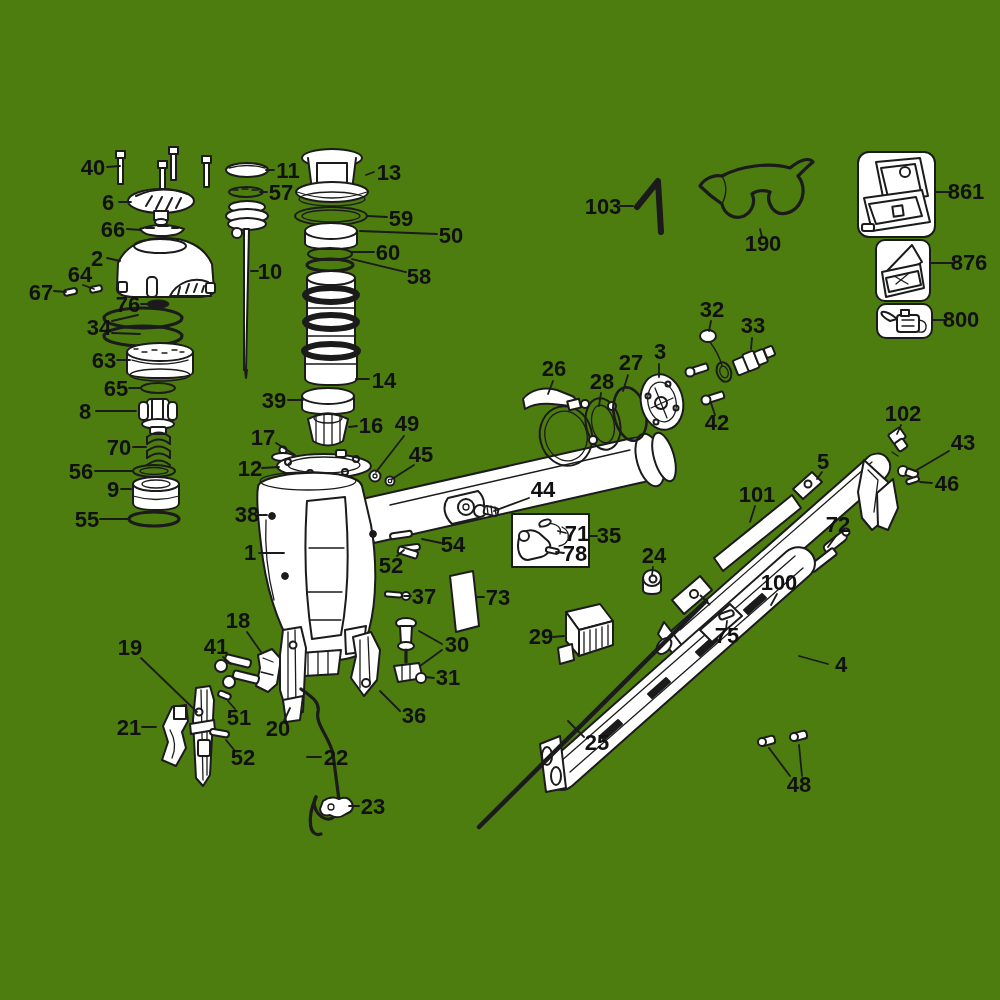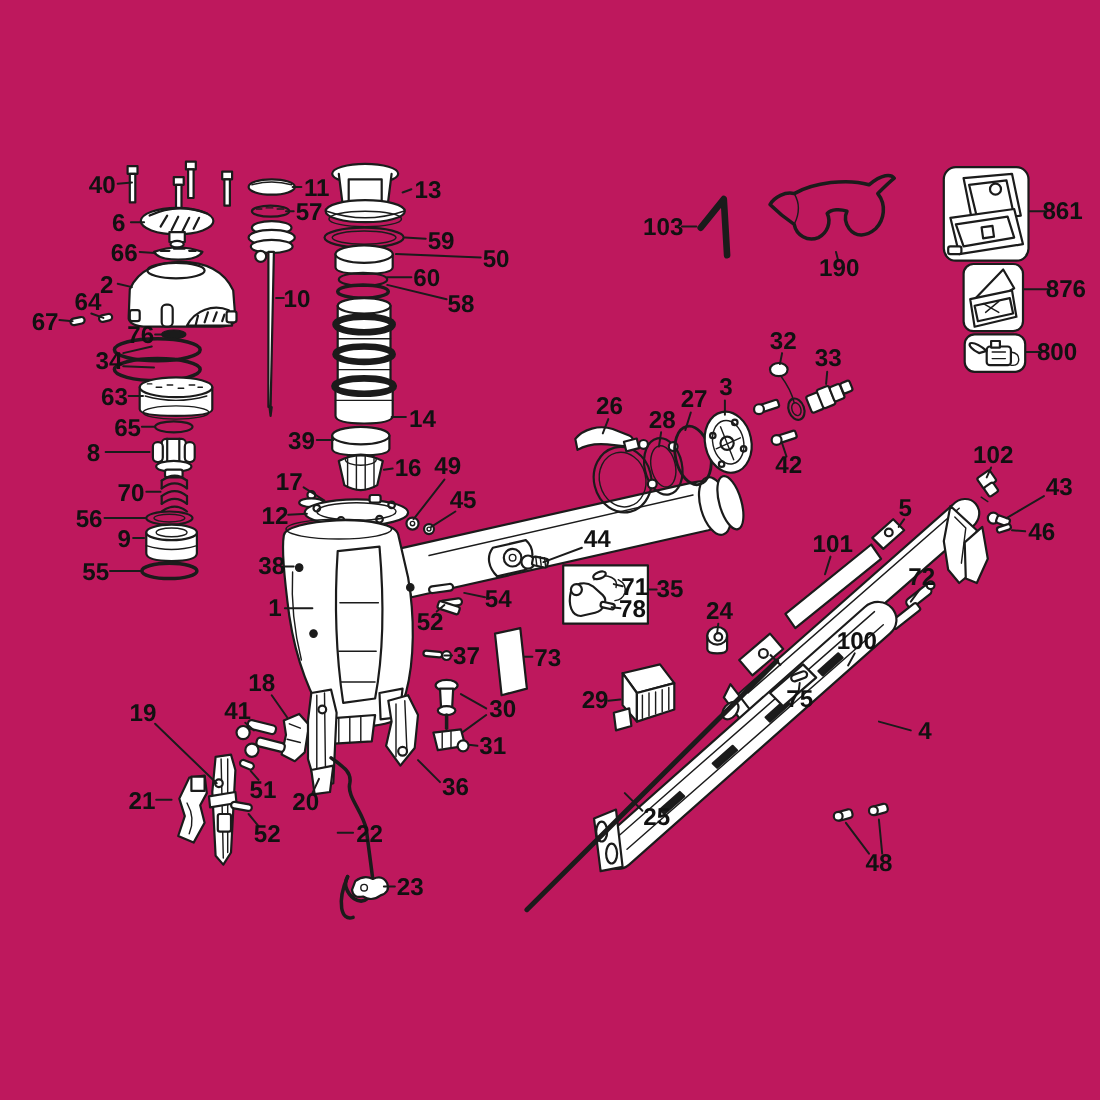--- a/index.html
+++ b/index.html
@@ -1,16 +1,16 @@
 <!DOCTYPE html>
 <html><head>
 <meta charset="utf-8">
 <style>
   html,body{margin:0;padding:0;background:#fff;}
-  .stage{width:1000px;height:1000px;position:relative;background:#be185d;overflow:hidden;}
+  .stage{width:1000px;height:1000px;position:relative;background:#4d7c0f;overflow:hidden;}
   svg{display:block;}
   .art{stroke:#1b1b1b;fill:none;stroke-width:2;stroke-linecap:round;stroke-linejoin:round;}
   .artw{stroke:#1b1b1b;fill:#ffffff;stroke-width:2;stroke-linejoin:round;}
   .artd{stroke:#1b1b1b;fill:#1b1b1b;}
   .thick{stroke-width:3.2;}
   .thin{stroke-width:1.3;}
   text.callout{font-family:"Liberation Sans","DejaVu Sans",sans-serif;font-weight:700;
     font-size:22px;fill:#111;text-anchor:middle;}
   line.leader{stroke:#1b1b1b;stroke-width:1.8;stroke-linecap:round;}
 </style>

